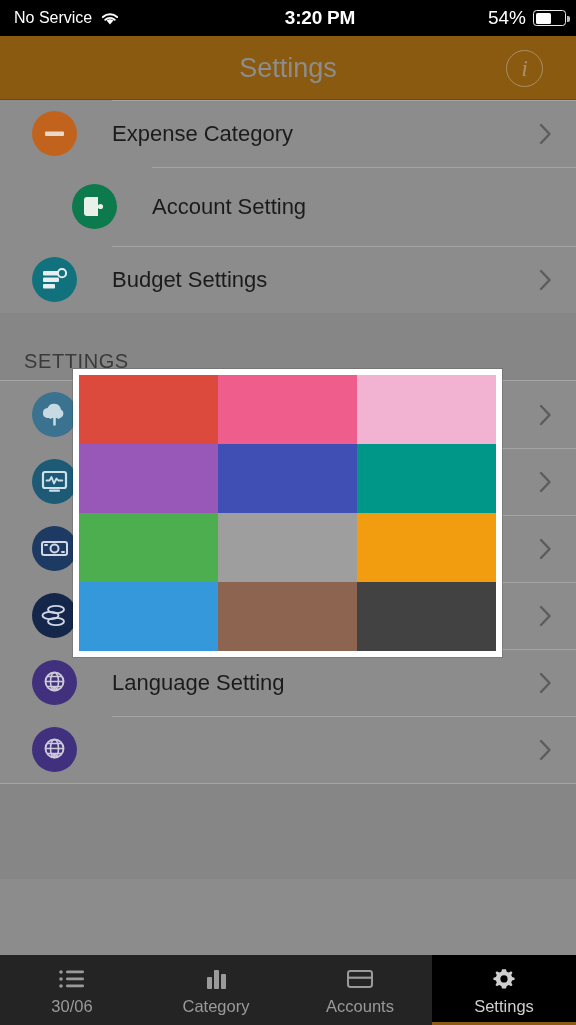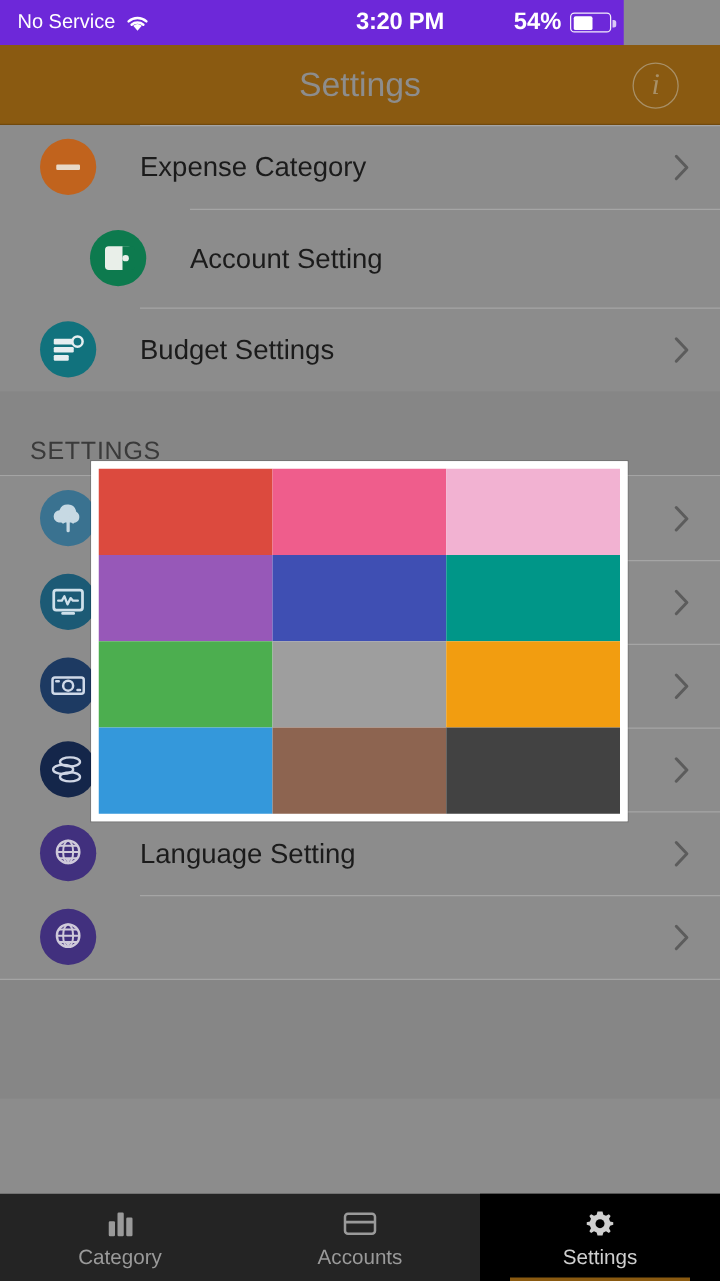--- a/index.html
+++ b/index.html
@@ -12,40 +12,40 @@
   #screen {
     position: relative;
     width: 576px; height: 1025px;
     background: #8c8c8c;
     overflow: hidden;
   }
 
   
   #status-bar {
     position: absolute; top: 0; left: 0;
-    width: 499px; height: 36px;
-    background: #6d28d9;
+    width: 576px; height: 36px;
+    background: #000000;
     display: flex; align-items: center;
     color: #fff;
   }
   #status-left {
     position: absolute; left: 14px; top: 0; height: 36px;
     display: flex; align-items: center; gap: 8px;
   }
   .wifi-icon { width: 20px; height: 15px; display: block; }
   #status-center {
     position: absolute; left: 0; width: 576px; top: 0; height: 36px;
     display: flex; align-items: center; justify-content: center; margin-left: 32px;
   }
   #clock-label { font-size: 19px; font-weight: 700; letter-spacing: -0.2px; }
   #status-right {
     position: absolute; right: 10px; top: 0; height: 36px;
     display: flex; align-items: center; gap: 7px;
   }
-  #battery-percent { font-size: 19px; font-weight: 700; }
+  #battery-percent { font-size: 19px; font-weight: 400; }
   #battery-icon {
     position: relative; width: 33px; height: 16px;
     border: 1.6px solid rgba(255,255,255,0.92);
     border-radius: 3.5px;
   }
   #battery-icon::after {
     content: ""; position: absolute; right: -4.5px; top: 4.5px;
     width: 3px; height: 6px; border-radius: 0 2px 2px 0;
     background: rgba(255,255,255,0.75);
   }
@@ -389,20 +389,33 @@
       <div class="swatch" style="background: rgb(242, 157, 16);"></div>
       <div class="swatch" style="background: rgb(52, 152, 219);"></div>
       <div class="swatch" style="background: rgb(141, 100, 80);"></div>
       <div class="swatch" style="background: rgb(66, 66, 66);"></div>
     </div>
   </div>
 
   <div id="tab-bar">
     <div class="tab">
       <span class="tab-icon">
+        <svg width="30" height="24" viewBox="0 0 30 24">
+          <circle cx="4" cy="5" r="1.8" fill="currentColor"></circle>
+          <circle cx="4" cy="12" r="1.8" fill="currentColor"></circle>
+          <circle cx="4" cy="19" r="1.8" fill="currentColor"></circle>
+          <rect x="9" y="3.6" width="18" height="2.6" rx="1.3" fill="currentColor"></rect>
+          <rect x="9" y="10.6" width="18" height="2.6" rx="1.3" fill="currentColor"></rect>
+          <rect x="9" y="17.6" width="18" height="2.6" rx="1.3" fill="currentColor"></rect>
+        </svg>
+      </span>
+      <span class="tab-label">30/06</span>
+    </div>
+    <div class="tab">
+      <span class="tab-icon">
         <svg width="26" height="24" viewBox="0 0 26 24">
           <rect x="4" y="10" width="5" height="12" rx="1" fill="currentColor"></rect>
           <rect x="11" y="3" width="5" height="19" rx="1" fill="currentColor"></rect>
           <rect x="18" y="7" width="5" height="15" rx="1" fill="currentColor"></rect>
         </svg>
       </span>
       <span class="tab-label">Category</span>
     </div>
     <div class="tab">
       <span class="tab-icon">

